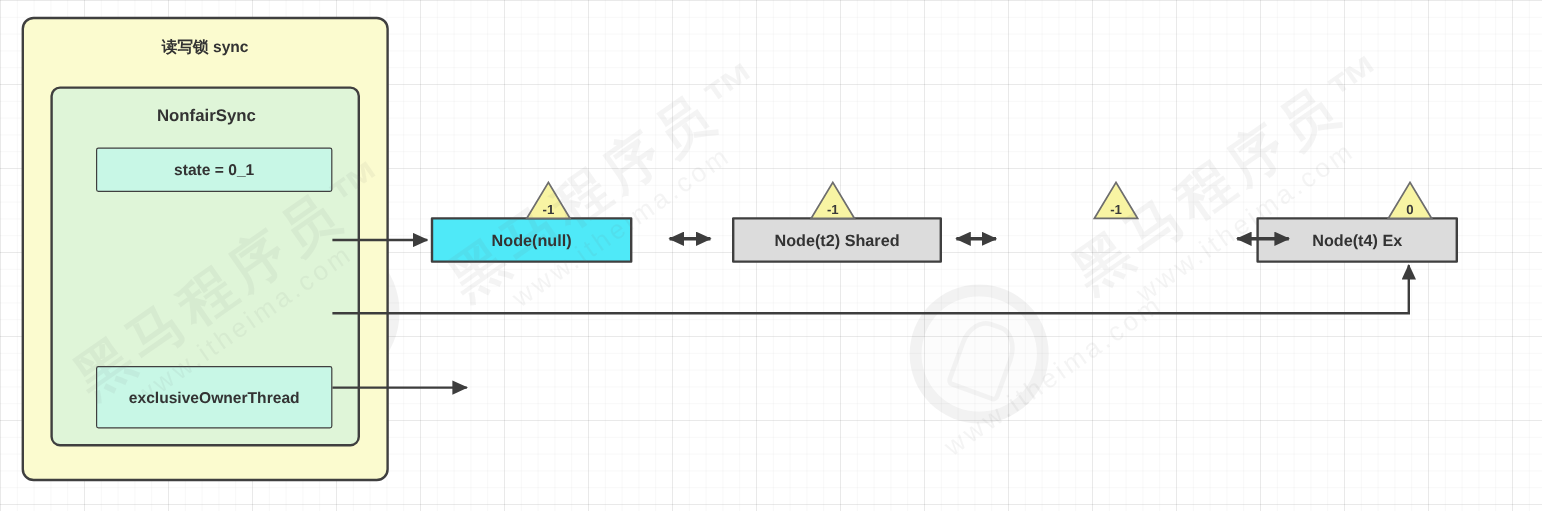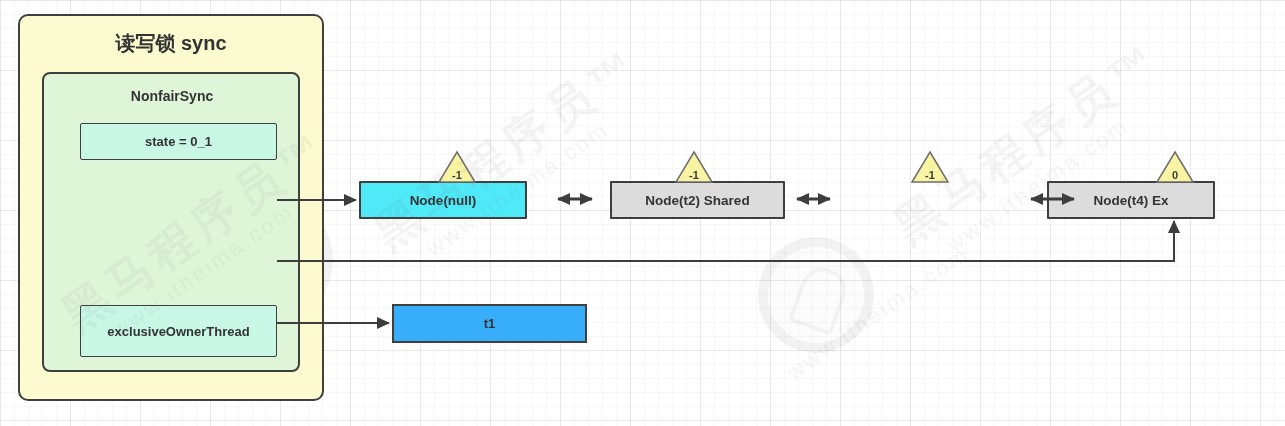--- a/index.html
+++ b/index.html
@@ -21,21 +21,21 @@
     border:2px solid #3f3f3f;
     display:flex;align-items:center;justify-content:center;
     font-weight:700;color:#333;
   }
   .outer-box{
     left:18px;top:14px;width:306px;height:387px;
     background:#FBFBCF;border-radius:10px;z-index:1;
   }
   .outer-title{
     left:18px;top:30px;width:306px;text-align:center;
-    font-size:20px;font-weight:700;color:#333;z-index:2;
+    font-size:13px;font-weight:700;color:#333;z-index:2;
   }
   .inner-box{
     left:42px;top:72px;width:258px;height:300px;
     background:#DFF5D8;border-radius:8px;z-index:2;
   }
   .inner-title{
     left:42px;top:88px;width:260px;text-align:center;
     font-size:14px;font-weight:700;color:#333;z-index:3;
   }
   .field{
@@ -124,21 +124,20 @@
       </svg>
     <span class="tri-label">-1</span>
   </div>
   <div class="tri" style="left:1155px;top:150px;">
     <svg width="40" height="34">
         <polygon points="20,2 38,32 2,32" fill="#F8F4A3" stroke="#6e6e6e" stroke-width="1.5"></polygon>
       </svg>
     <span class="tri-label">0</span>
   </div>
 
-  <div class="shape thread-box">t1</div>
 
   <svg id="connectors" width="1285" height="426">
     <defs>
       <marker id="ah" markerUnits="userSpaceOnUse" markerWidth="13" markerHeight="12" refX="12" refY="6" orient="auto-start-reverse">
         <path d="M0,0 L13,6 L0,12 Z" fill="#3d3d3d"></path>
       </marker>
     </defs>
     <path d="M277,200 H356" stroke="#3d3d3d" stroke-width="2" fill="none" marker-end="url(#ah)"></path>
     <path d="M277,261 H1174 V221" stroke="#3d3d3d" stroke-width="2" fill="none" marker-end="url(#ah)"></path>
     <path d="M277,323 H389" stroke="#3d3d3d" stroke-width="2" fill="none" marker-end="url(#ah)"></path>

